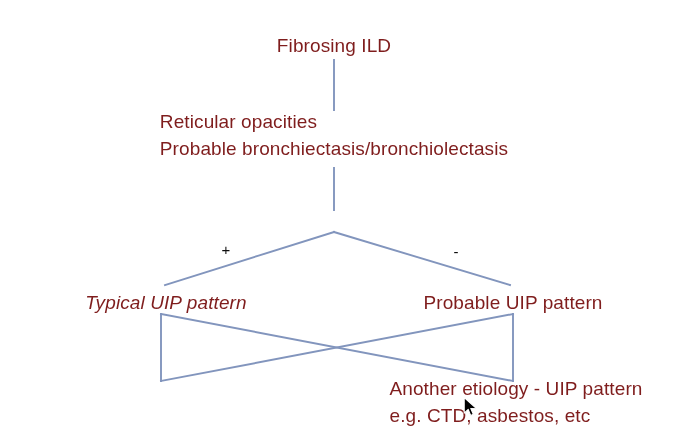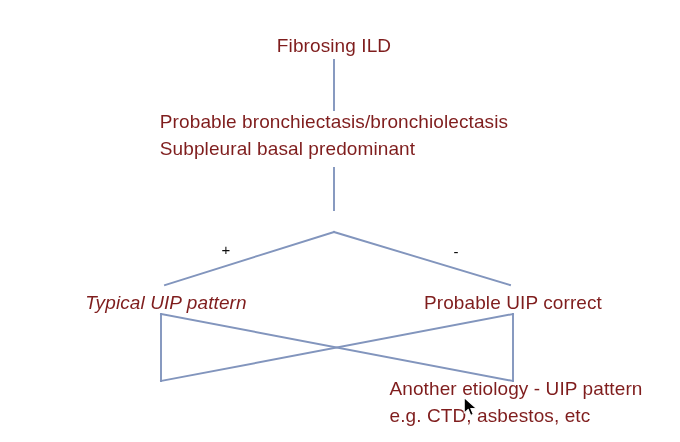--- a/index.html
+++ b/index.html
@@ -75,35 +75,35 @@
       <line x1="161" y1="314" x2="513" y2="381"></line>
       <line x1="513" y1="314" x2="161" y2="381"></line>
     </g>
   </svg>
 
   <div class="node center" style="left:334px; top:33px;">
     <span class="node-line">Fibrosing ILD</span>
   </div>
 
   <div class="node center" style="left:334px; top:109px;">
+    <span class="node-line">Reticular opacities</span>
     <span class="node-line">Probable bronchiectasis/bronchiolectasis</span>
-    <span class="node-line">Subpleural basal predominant</span>
   </div>
 
 
   <div class="sign" style="left:226px; top:249px;">+</div>
 
   <div class="sign" style="left:456px; top:251px;">-</div>
 
   <div class="node center" style="left:166px; top:290px;font-style:italic;">
     <span class="node-line">Typical UIP pattern</span>
   </div>
 
   <div class="node center" style="left:513px; top:290px;">
-    <span class="node-line">Probable UIP correct</span>
+    <span class="node-line">Probable UIP pattern</span>
   </div>
 
 
   <div class="node center" style="left:516px; top:376px;">
     <span class="node-line">Another etiology - UIP pattern</span>
     <span class="node-line">e.g. CTD, asbestos, etc</span>
   </div>
 
   <svg id="cursor" style="left:462px; top:396px;" width="18" height="24" viewBox="0 0 18 24">
     <path d="M2.2 1.5 L2.2 17.2 L6.2 13.4 L8.7 19.4 L11.3 18.3 L8.8 12.5 L14.0 12.2 Z" fill="#000000" stroke="#ffffff" stroke-width="1.1" stroke-linejoin="round"></path>

